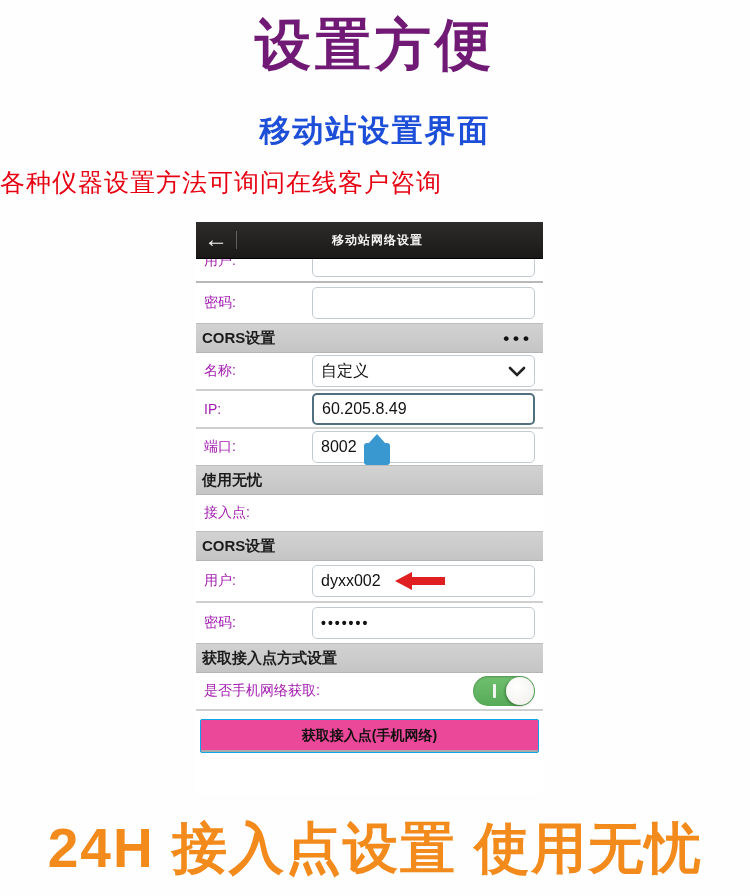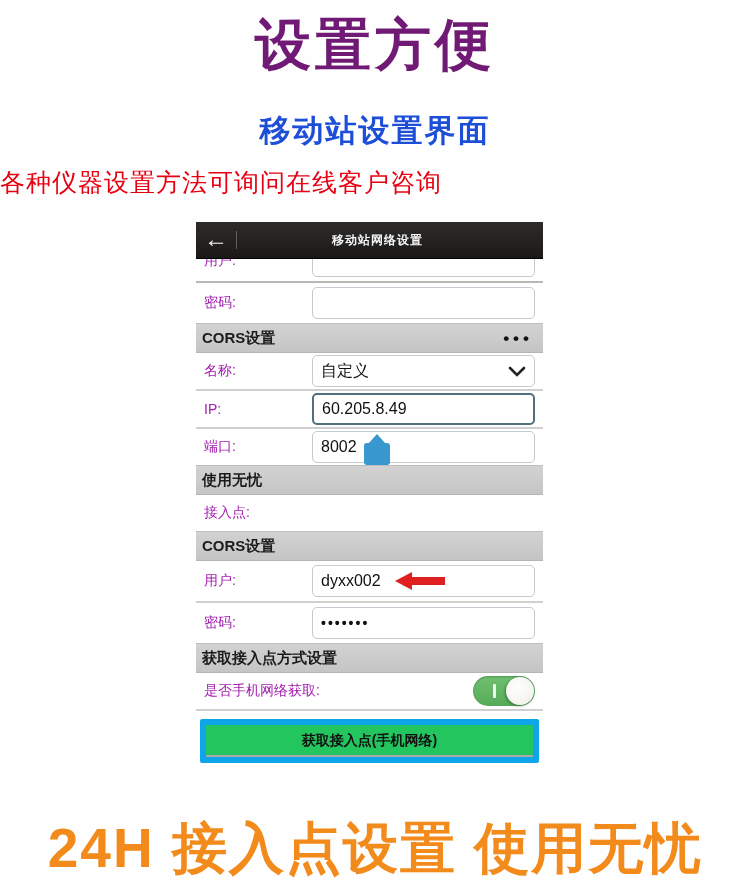--- a/index.html
+++ b/index.html
@@ -106,21 +106,21 @@
     position:absolute;right:1px;top:1px;width:28px;height:28px;border-radius:50%;
     background:radial-gradient(circle at 40% 35%,#ffffff,#efeee9);
     box-shadow:-1px 1px 3px rgba(0,0,0,.35);
   }
   .toggle-row{justify-content:space-between;}
   .toggle-row .lbl{width:auto;flex:0 0 auto;}
   
   .btn-wrap{padding:8px 4px 0 4px;}
   .fetch-btn{
     height:32px;display:flex;align-items:center;justify-content:center;
-    background:#22c55e;border:6px solid #0ea5e9;border-radius:2px;
+    background:#ec4899;border:1px solid #0ea5e9;border-radius:2px;
     box-shadow:inset 0 -2px 0 #a9a9a9;
     font-size:14px;font-weight:bold;color:#111;cursor:pointer;
   }
   .pw{letter-spacing:2px;font-weight:bold;font-size:14px;}
   .chev{flex:0 0 auto;}
 </style>
 </head>
 <body>
 
 <div class="canvas">

